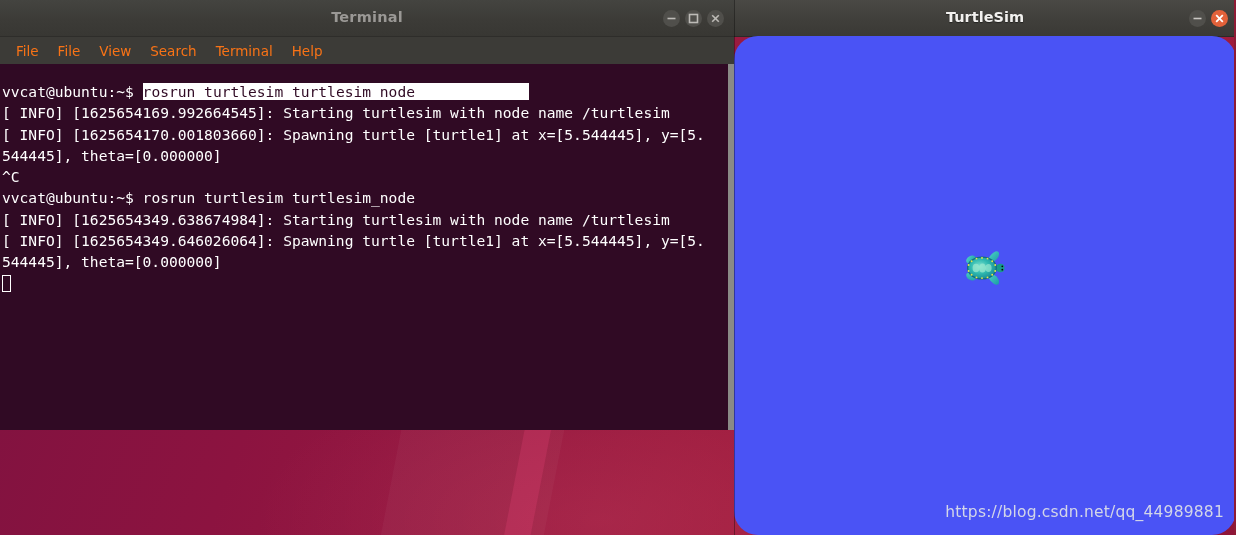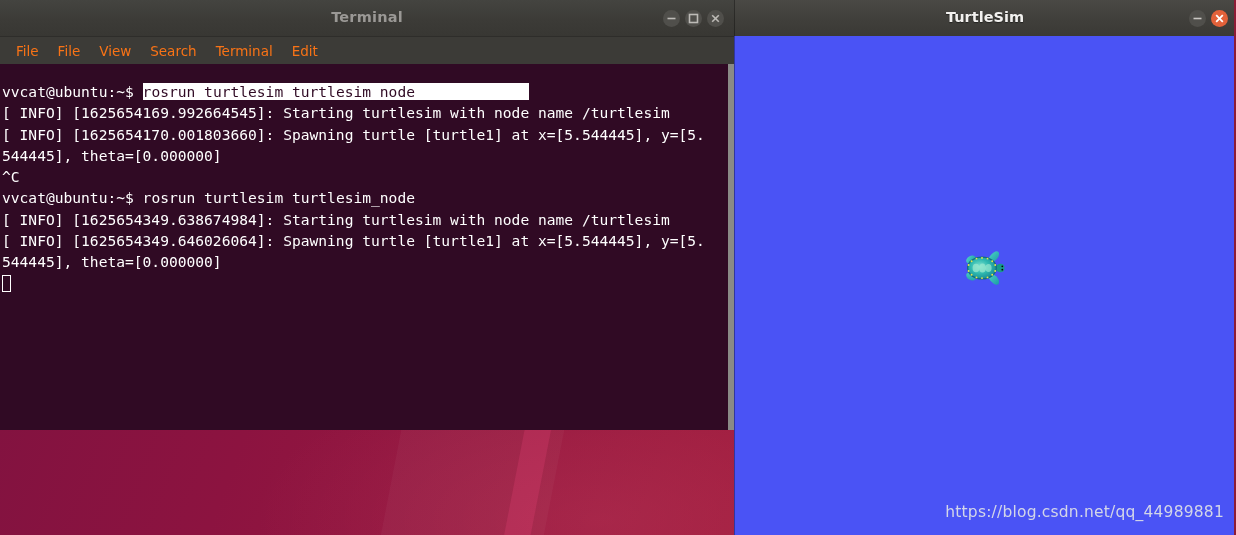--- a/index.html
+++ b/index.html
@@ -173,20 +173,21 @@
   }
   #turtlesim-titlebar .wbtns { right: 8px; }
 
   #turtlesim-canvas {
     position: absolute;
     left: 0; top: 36px;
     width: 502px;
     height: 499px;
     background: #4a53f5;
     overflow: hidden;
+    border-radius: 24px;
   }
   #turtle-sprite {
     position: absolute;
     left: 228px;
     top: 210px;
     width: 44px;
     height: 44px;
   }
   #watermark {
     position: absolute;
@@ -246,21 +247,21 @@
       </span>
     </div>
   </div>
 
   <div id="terminal-menubar">
     <span class="menu-item">File</span>
     <span class="menu-item">File</span>
     <span class="menu-item">View</span>
     <span class="menu-item">Search</span>
     <span class="menu-item">Terminal</span>
-    <span class="menu-item">Edit</span>
+    <span class="menu-item">Help</span>
   </div>
 
   <div id="terminal-body">
     <div id="term-text"><div><span>vvcat@ubuntu:~$ </span><span class="sel">rosrun turtlesim turtlesim_node             </span></div><div><span>[ INFO] [1625654169.992664545]: Starting turtlesim with node name /turtlesim</span></div><div><span>[ INFO] [1625654170.001803660]: Spawning turtle [turtle1] at x=[5.544445], y=[5.</span></div><div><span>544445], theta=[0.000000]</span></div><div><span>^C</span></div><div><span>vvcat@ubuntu:~$ </span><span>rosrun turtlesim turtlesim_node</span></div><div><span>[ INFO] [1625654349.638674984]: Starting turtlesim with node name /turtlesim</span></div><div><span>[ INFO] [1625654349.646026064]: Spawning turtle [turtle1] at x=[5.544445], y=[5.</span></div><div><span>544445], theta=[0.000000]</span></div><div><span class="cursor-block"></span></div></div>
   </div>
   <div id="terminal-scrollbar"></div>
 </div>
 
 <div id="turtlesim-window">
   <div class="edge-top"></div>

